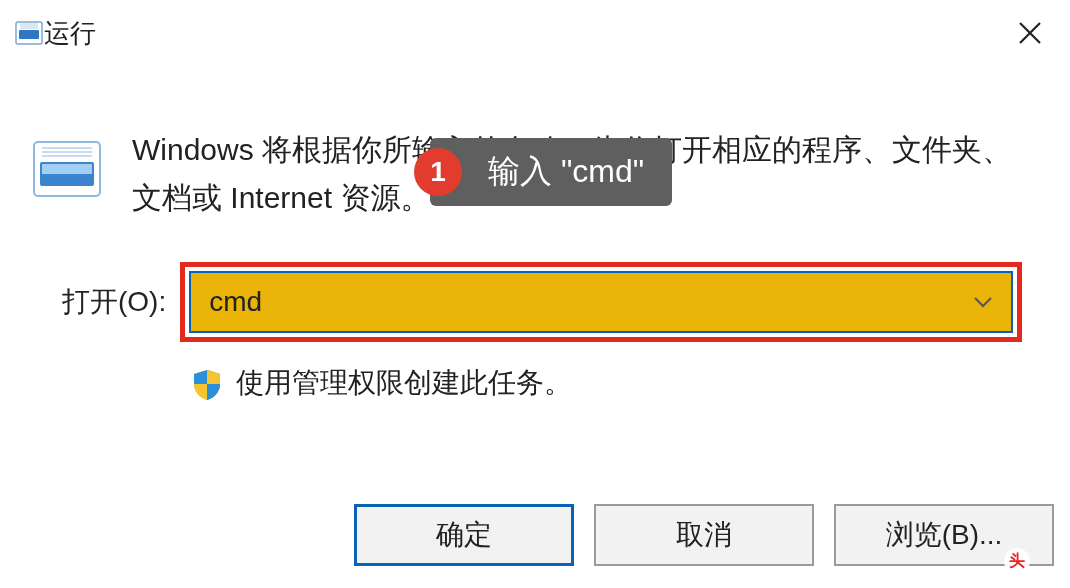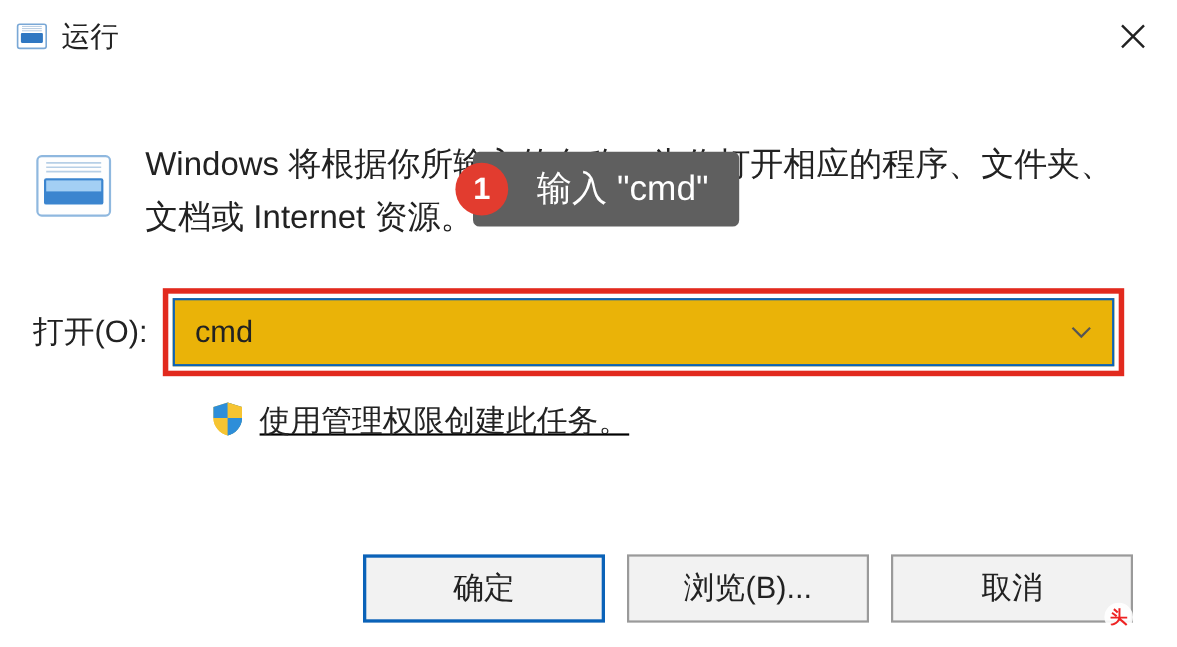--- a/index.html
+++ b/index.html
@@ -14,21 +14,20 @@
   .titlebar {
     display: flex;
     align-items: center;
     justify-content: space-between;
     padding: 10px 20px 10px 14px;
     height: 66px;
   }
   .titlebar-left {
     display: flex;
     align-items: center;
-    gap: 12px;
   }
   .app-icon-small {
     width: 30px;
     height: 30px;
     display: flex;
     align-items: center;
     justify-content: center;
   }
   .title-text {
     font-size: 26px;
@@ -96,20 +95,21 @@
   .open-row {
     display: flex;
     align-items: center;
     gap: 14px;
     margin-bottom: 22px;
   }
   .open-label {
     font-size: 28px;
     color: #222;
     white-space: nowrap;
+    margin-left: 32px;
   }
   .combo-wrap {
     border: 5px solid #e22a1e;
     padding: 4px;
     flex: 1;
   }
   .combo {
     border: 2px solid #0a62b8;
     height: 62px;
     display: flex;
@@ -125,37 +125,36 @@
     outline: none;
     width: 100%;
     background: transparent;
   }
   .chevron {
     flex-shrink: 0;
     margin-left: 10px;
   }
   .admin-row {
     display: flex;
-    align-items: flex-start;
+    align-items: flex-end;
     gap: 12px;
     margin-left: 160px;
-    text-decoration: underline;
   }
   .shield {
     width: 34px;
     height: 34px;
   }
   .admin-text {
     font-size: 28px;
     color: #222;
   }
   .button-row {
     position: absolute;
     bottom: 22px;
-    right: 40px;
+    right: 16px;
     display: flex;
     gap: 20px;
   }
   .btn {
     min-width: 220px;
     height: 62px;
     border: 2px solid #9a9a9a;
     background: #f2f2f2;
     font-size: 28px;
     color: #222;
@@ -255,19 +254,19 @@
   </div>
 </div>
 
 <div class="callout">
   <div class="callout-badge">1</div>
   <span>输入 "cmd"</span>
 </div>
 
 <div class="button-row">
   <button class="btn default">确定</button>
+  <button class="btn">取消</button>
   <button class="btn">浏览(B)...</button>
-  <button class="btn">取消</button>
 </div>
 
 <div class="watermark">
   <span class="wm-icon">头</span>
 </div>
 
 </body></html>

